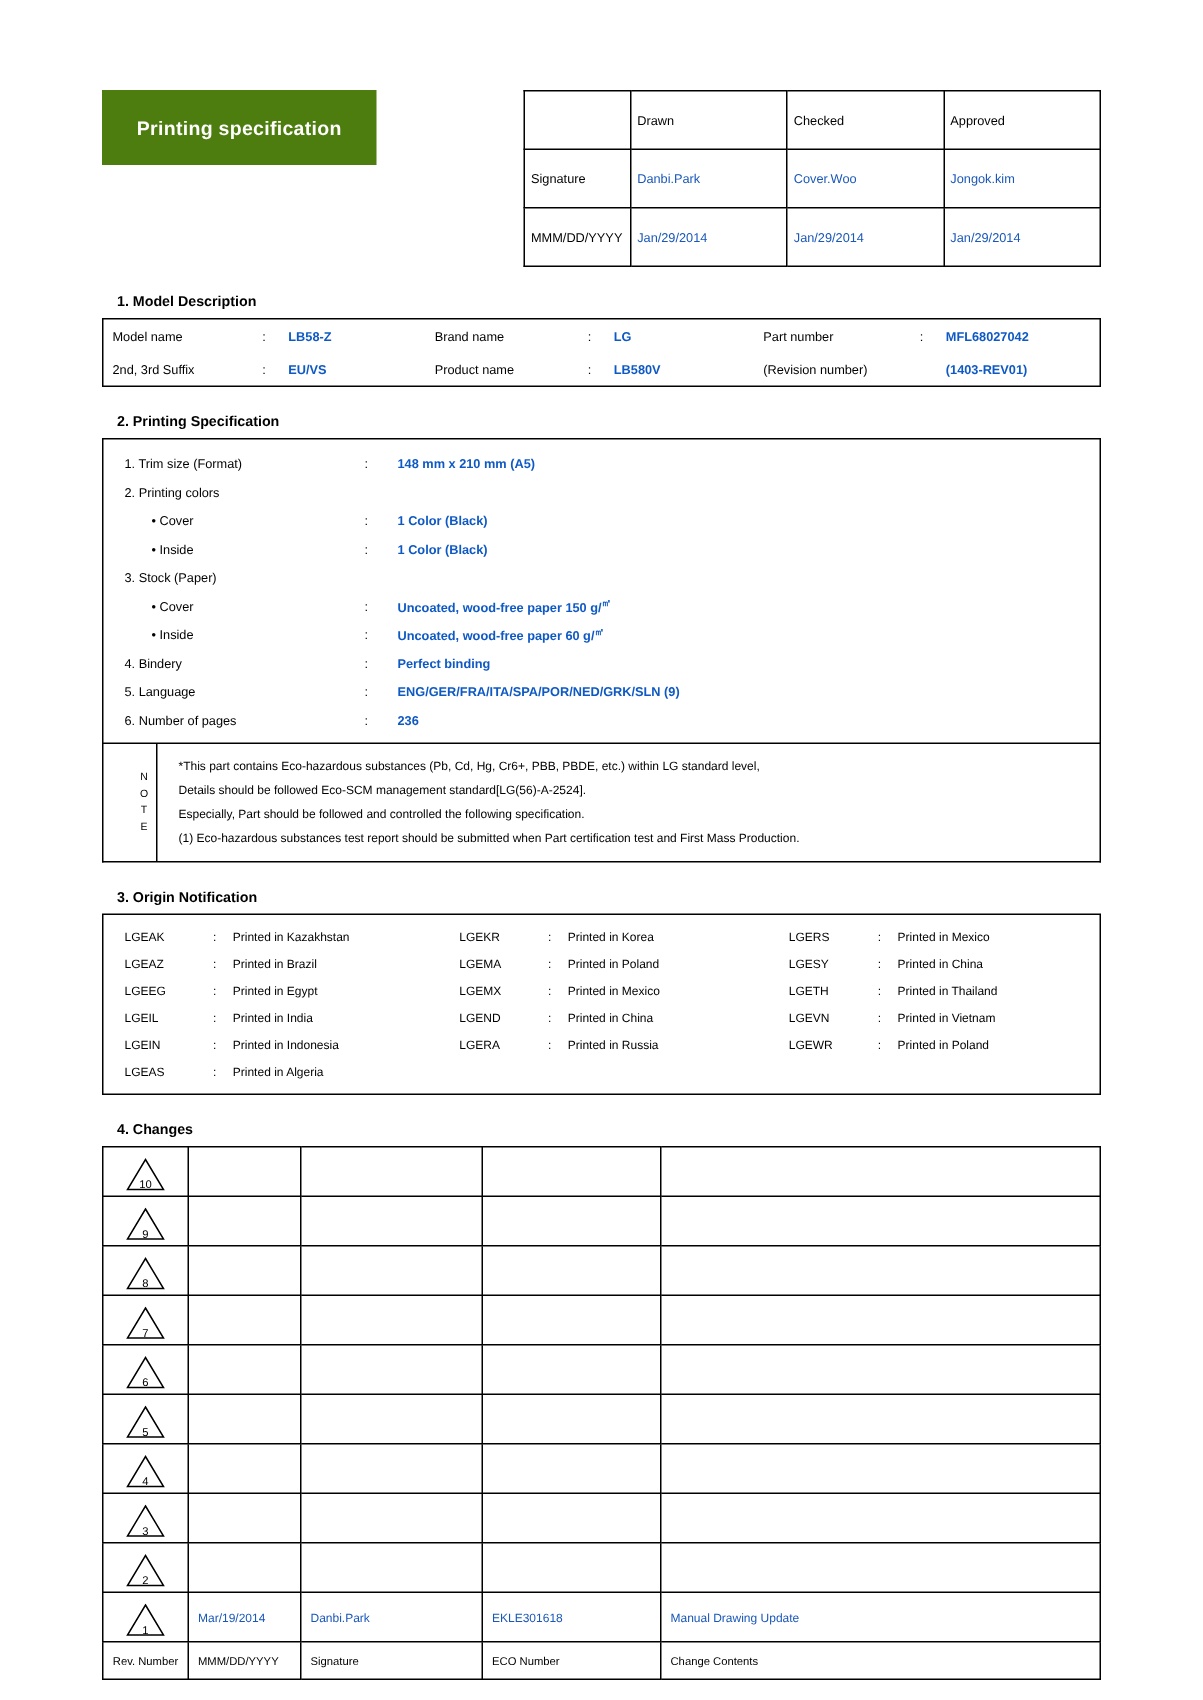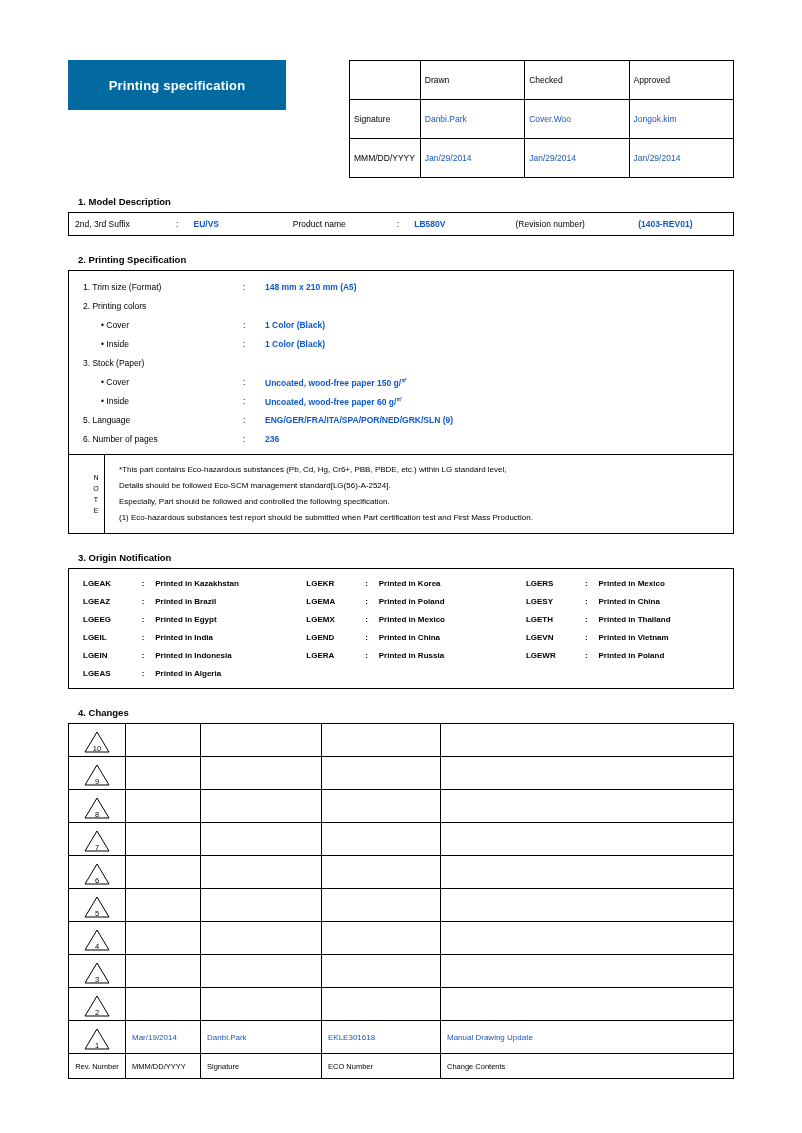--- a/index.html
+++ b/index.html
@@ -21,23 +21,23 @@
     box-sizing: border-box;
     padding: 60px 68px 0 68px;
   }
   
   .header-row {
     display: flex;
     align-items: flex-start;
     justify-content: space-between;
   }
   .title-box {
-    width: 218px;
+    width: 183px;
     height: 50px;
-    background: #0369a1;
+    background: #4d7c0f;
     color: #ffffff;
     display: flex;
     align-items: center;
     justify-content: center;
     font-size: 13px;
     font-weight: bold;
     letter-spacing: .2px;
   }
   .sign-table {
     border-collapse: collapse;
@@ -105,21 +105,21 @@
     padding: 4px 0;
   }
   .note-body {
     flex: 1;
     font-size: 8px;
     padding: 7px 10px 7px 14px;
     line-height: 16px;
   }
 
   
-  .origin-box { border: 1px solid #000; box-sizing: border-box; padding: 5px 0 6px 0; font-weight: bold; }
+  .origin-box { border: 1px solid #000; box-sizing: border-box; padding: 5px 0 6px 0; }
   .origin-box table { border-collapse: collapse; width: 100%; font-size: 8px; }
   .origin-box td { padding: 2px 4px; height: 14px; }
   .o-code { width: 54px; padding-left: 14px !important; }
   .o-col { width: 10px; text-align: center; }
   .o-val { width: 160px; }
 
   
   .chg {
     border-collapse: collapse;
     width: 100%;
@@ -188,20 +188,31 @@
         <td class="col blue">Jan/29/2014</td>
       </tr>
     </tbody>
       </table>
   </div>
 
   <div class="sec-title">1. Model Description</div>
   <div class="model-box">
     <table>
       <tbody>
+          <tr>
+        <td class="c-lbl">Model name</td>
+        <td class="c-col">:</td>
+        <td class="c-val blueb">LB58-Z</td>
+        <td class="c-lbl">Brand name</td>
+        <td class="c-col">:</td>
+        <td class="c-val blueb">LG</td>
+        <td class="c-lbl">Part number</td>
+        <td class="c-col">:</td>
+        <td class="c-val blueb">MFL68027042</td>
+      </tr>
       <tr>
         <td class="c-lbl">2nd, 3rd Suffix</td>
         <td class="c-col">:</td>
         <td class="c-val blueb">EU/VS</td>
         <td class="c-lbl">Product name</td>
         <td class="c-col">:</td>
         <td class="c-val blueb">LB580V</td>
         <td class="c-lbl">(Revision number)</td>
         <td class="c-col"></td>
         <td class="c-val blueb">(1403-REV01)</td>
@@ -241,20 +252,25 @@
       </tr>
       <tr>
         <td class="s-sub">• Cover</td>
         <td class="s-col">:</td>
         <td class="blueb"><span>Uncoated, wood-free paper 150 g/</span><span class="sup">㎡</span></td>
       </tr>
       <tr>
         <td class="s-sub">• Inside</td>
         <td class="s-col">:</td>
         <td class="blueb"><span>Uncoated, wood-free paper 60 g/</span><span class="sup">㎡</span></td>
+      </tr>
+      <tr>
+        <td class="s-lbl">4. Bindery</td>
+        <td class="s-col">:</td>
+        <td class="blueb">Perfect binding</td>
       </tr>
       <tr>
         <td class="s-lbl">5. Language</td>
         <td class="s-col">:</td>
         <td class="blueb">ENG/GER/FRA/ITA/SPA/POR/NED/GRK/SLN (9)</td>
       </tr>
       <tr>
         <td class="s-lbl">6. Number of pages</td>
         <td class="s-col">:</td>
         <td class="blueb">236</td>

